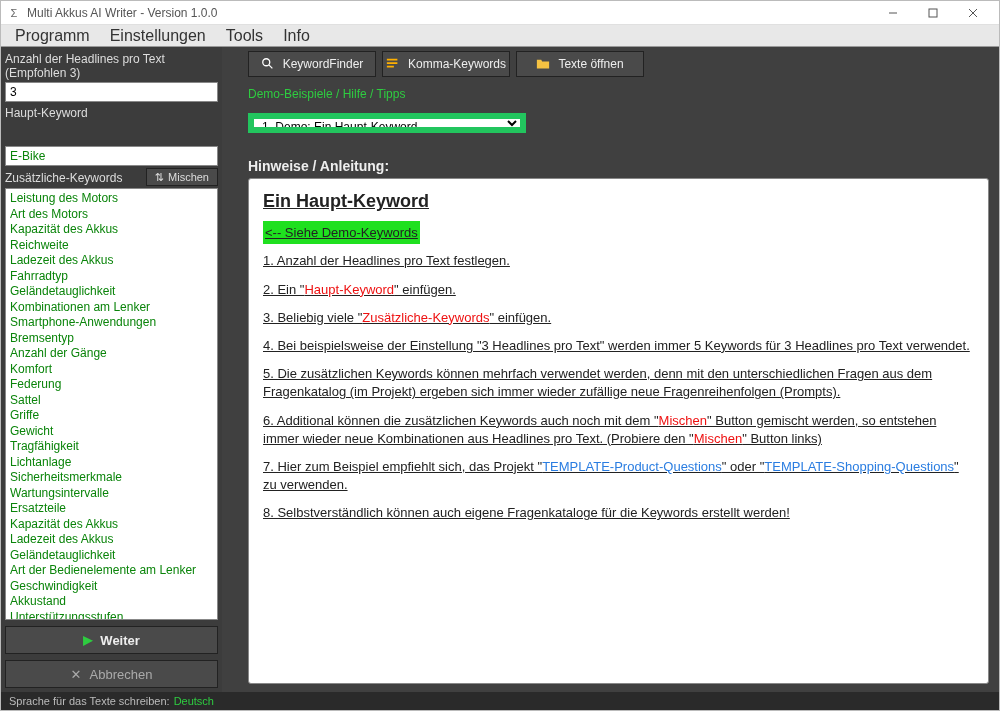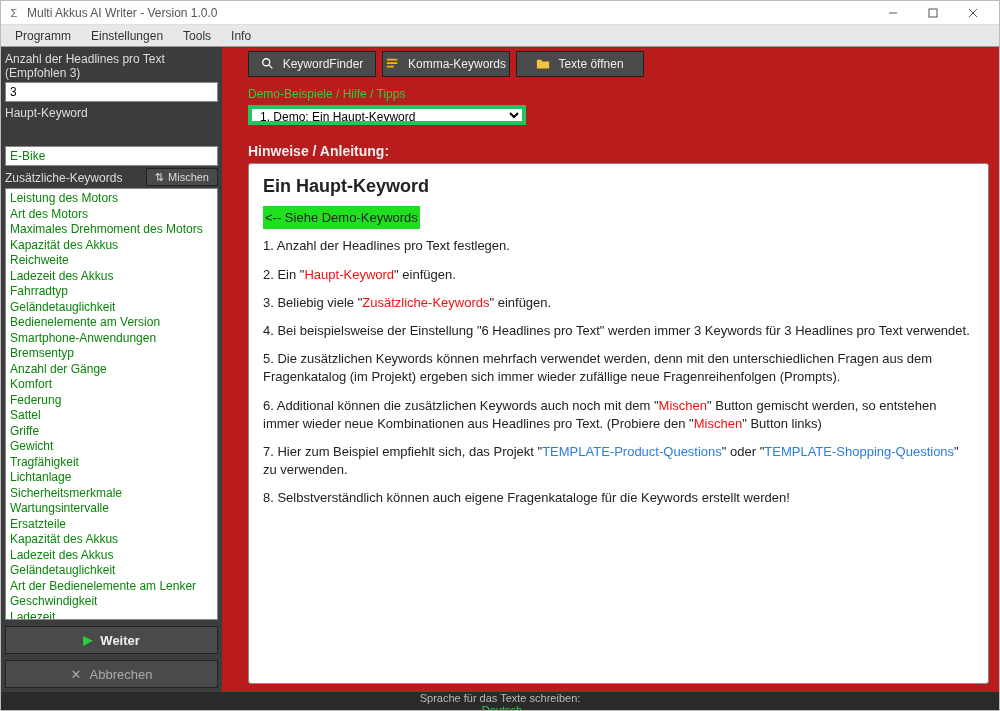--- a/index.html
+++ b/index.html
@@ -29,27 +29,27 @@
   .winbtn { width: 40px; height: 24px; display:flex;align-items:center;justify-content:center;color:#555; }
   .winbtn svg { width:10px; height:10px; }
   .menubar {
     height: 22px;
     background: #e8e8e8;
     display: flex;
     align-items: center;
     padding: 0 4px;
     border-bottom: 1px solid #999;
     color: #333;
-    font-size: 12px;
+    font-size: 16px;
   }
   .menubar span { padding: 2px 10px; }
   .main {
     flex: 1;
     display: flex;
-    background: #b91c1c;
+    background: #404040;
     min-height: 0;
     justify-content: center;
   }
   .sidebar {
     width: 221px;
     background: #3c3c3c;
     display: flex;
     flex-direction: column;
     padding: 3px 4px 4px 4px;
     gap: 2px;
@@ -123,55 +123,55 @@
   .toolbtn {
     flex: 0 0 128px;
     height: 26px;
     background: #4a4a4a;
     border: 1px solid #222;
     color: #eee;
     font-size: 12px;
     display:flex;align-items:center;justify-content:center;gap:8px;
   }
   .toolbtn .ico { width:14px;height:14px;display:inline-flex;align-items:center;justify-content:center;}
-  .demo-line { color:#2ecc40; font-size:12px; margin-bottom:4px;}
+  .demo-line { color:#2ecc40; font-size:12px; margin-bottom:12px;}
   .demo-select {
     width: 278px;
     background: #fff;
-    border: 4px solid #22c55e;
+    border: 6px solid #22c55e;
     font-size: 12px;
     height: 20px;
     padding: 0 4px;
-    margin-bottom: 9px;
+    margin-bottom: 16px;
   }
   .hinweise { color:#eee; font-size:14px; font-weight:bold; margin-bottom:4px;margin-top:9px;}
   .whitepanel {
     flex:1;
     background:#fff;
     border:1px solid #888;
     border-radius:3px;
     padding: 10px 14px;
     overflow:auto;
     color:#222;
     font-size:13px;
     line-height:1.4;
+    text-decoration:underline;
   }
   .whitepanel h2 { font-size:18px; font-weight:bold; margin-bottom:10px;}
   .hl-green { background:#1fe01f; padding:4px 2px;}
   .whitepanel p { margin: 10px 0; }
   .red { color:#e11; }
   .linkblue { color:#2a7de1; }
   .statusbar {
     height: 18px;
     background: #2a2a2a;
     color: #bbb;
     font-size: 11px;
     display:flex;align-items:center;
     padding: 0 8px;
-    flex-direction: column;
   }
   .statusbar .lang { color:#2ecc40; margin-left:4px;}
   
   .kw-list::-webkit-scrollbar { width:14px; height:14px;}
   .kw-list::-webkit-scrollbar-track { background:#efefef;}
   .kw-list::-webkit-scrollbar-thumb { background:#c8c8c8; border:1px solid #aaa;}
 </style>
 </head>
 <body>
 
@@ -215,46 +215,45 @@
       <div class="lbl">Zusätzliche-Keywords</div>
       <button class="mixbtn">
         <span>⇅</span>
         <span>Mischen</span>
       </button>
     </div>
     <div class="kw-list-wrap">
       <div class="kw-list" id="kwlist">
           <div>Leistung des Motors</div>
           <div>Art des Motors</div>
-          <div>Maximales Drehmoment des Motors</div>
           <div>Kapazität des Akkus</div>
           <div>Reichweite</div>
           <div>Ladezeit des Akkus</div>
           <div>Fahrradtyp</div>
           <div>Geländetauglichkeit</div>
-          <div>Bedienelemente am Version</div>
+          <div>Kombinationen am Lenker</div>
           <div>Smartphone-Anwendungen</div>
           <div>Bremsentyp</div>
           <div>Anzahl der Gänge</div>
           <div>Komfort</div>
           <div>Federung</div>
           <div>Sattel</div>
           <div>Griffe</div>
           <div>Gewicht</div>
           <div>Tragfähigkeit</div>
           <div>Lichtanlage</div>
           <div>Sicherheitsmerkmale</div>
           <div>Wartungsintervalle</div>
           <div>Ersatzteile</div>
           <div>Kapazität des Akkus</div>
           <div>Ladezeit des Akkus</div>
           <div>Geländetauglichkeit</div>
           <div>Art der Bedienelemente am Lenker</div>
           <div>Geschwindigkeit</div>
-          <div>Ladezeit</div>
+          <div>Akkustand</div>
           <div>Unterstützungsstufen</div>
         </div>
     </div>
     <button class="bigbtn">
       <span class="tri-play">▶</span>
       <span>Weiter</span>
     </button>
     <button class="bigbtn cancel">
       <span>✕</span>
       <span>Abbrechen</span>
@@ -298,21 +297,21 @@
     </select>
 
     <div class="hinweise">Hinweise / Anleitung:</div>
 
     <div class="whitepanel">
       <h2>Ein Haupt-Keyword</h2>
       <p><span class="hl-green">&lt;-- Siehe Demo-Keywords</span></p>
       <p>1. Anzahl der Headlines pro Text festlegen.</p>
       <p><span>2. Ein "</span><span class="red">Haupt-Keyword</span><span>" einfügen.</span></p>
       <p><span>3. Beliebig viele "</span><span class="red">Zusätzliche-Keywords</span><span>" einfügen.</span></p>
-      <p>4. Bei beispielsweise der Einstellung "6 Headlines pro Text" werden immer 3 Keywords für 3 Headlines pro Text verwendet.</p>
+      <p>4. Bei beispielsweise der Einstellung "3 Headlines pro Text" werden immer 5 Keywords für 3 Headlines pro Text verwendet.</p>
       <p>5. Die zusätzlichen Keywords können mehrfach verwendet werden, denn mit den unterschiedlichen Fragen aus dem Fragenkatalog (im Projekt) ergeben sich immer wieder zufällige neue Fragenreihenfolgen (Prompts).</p>
       <p><span>6. Additional können die zusätzlichen Keywords auch noch mit dem "</span><span class="red">Mischen</span><span>" Button gemischt werden, so entstehen immer wieder neue Kombinationen aus Headlines pro Text. (Probiere den "</span><span class="red">Mischen</span><span>" Button links)</span></p>
       <p><span>7. Hier zum Beispiel empfiehlt sich, das Projekt "</span><span class="linkblue">TEMPLATE-Product-Questions</span><span>" oder "</span><span class="linkblue">TEMPLATE-Shopping-Questions</span><span>" zu verwenden.</span></p>
       <p>8. Selbstverständlich können auch eigene Fragenkataloge für die Keywords erstellt werden!</p>
     </div>
   </div>
 </div>
 
 <div class="statusbar">
   <span>Sprache für das Texte schreiben:</span>

